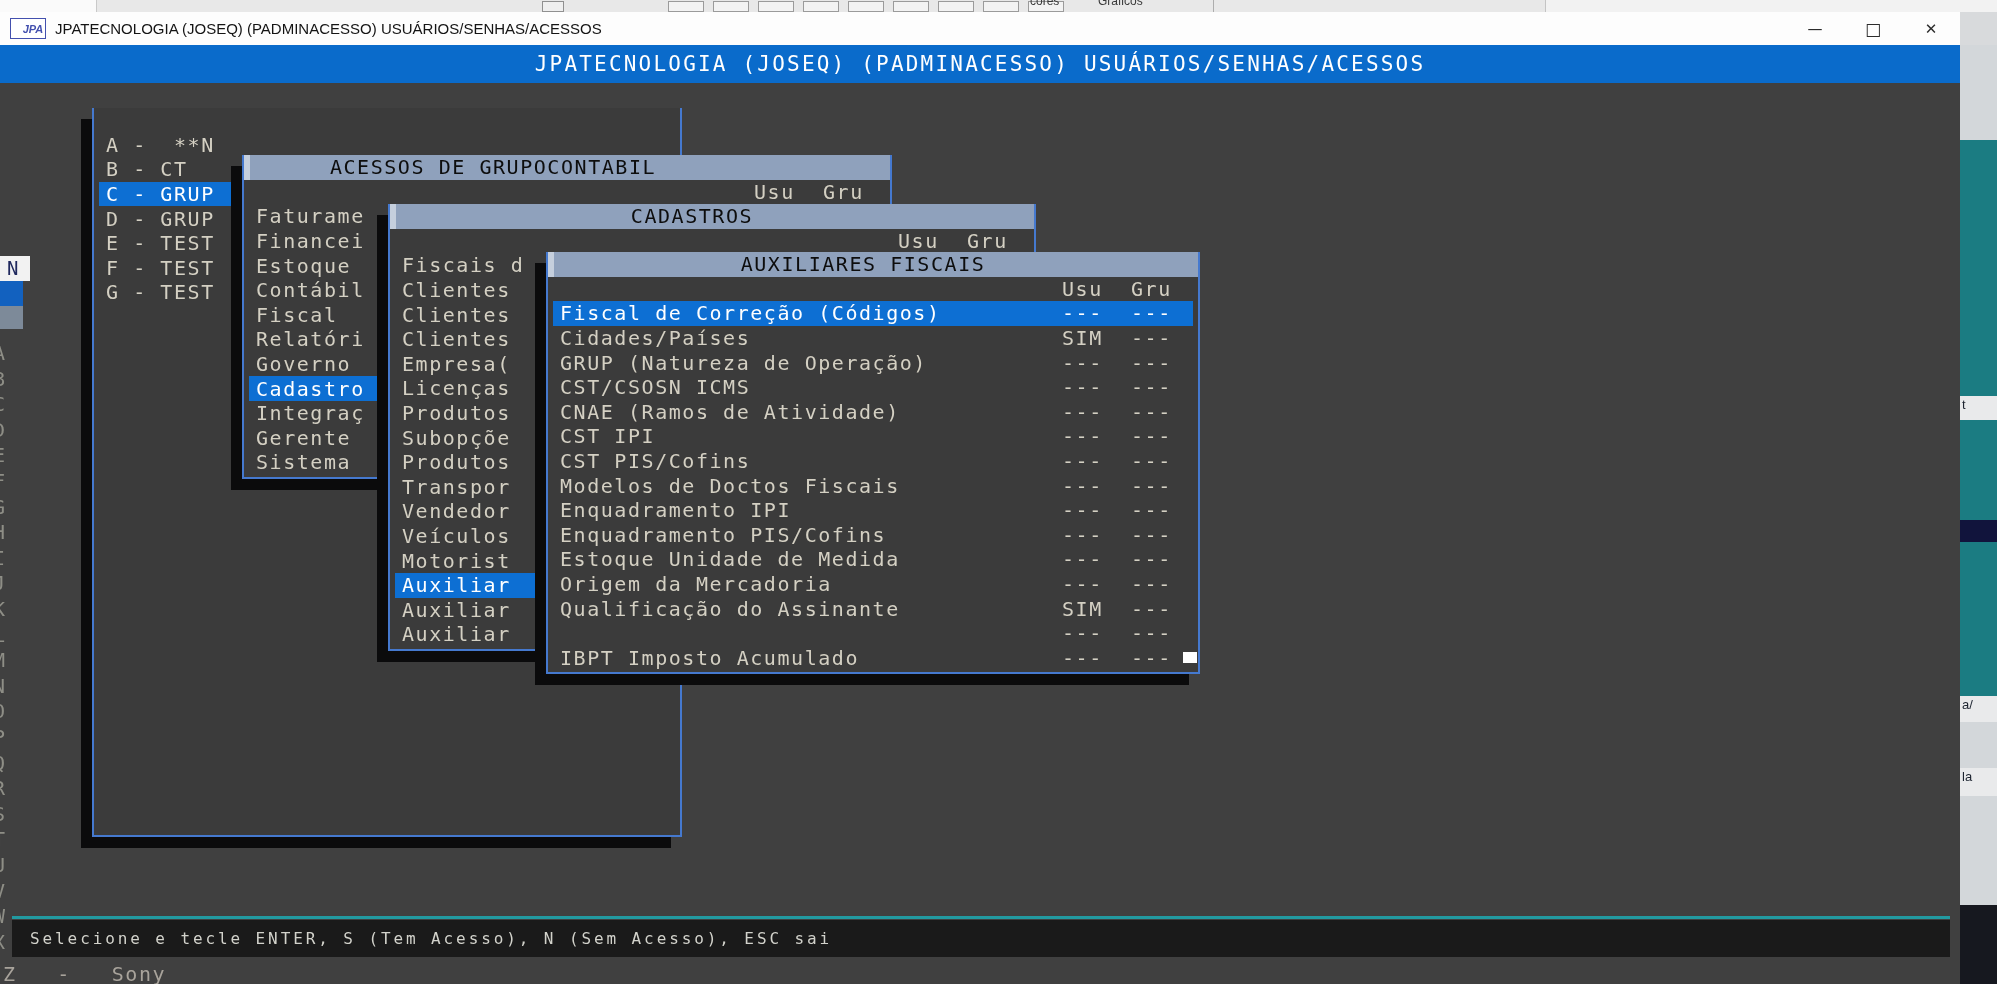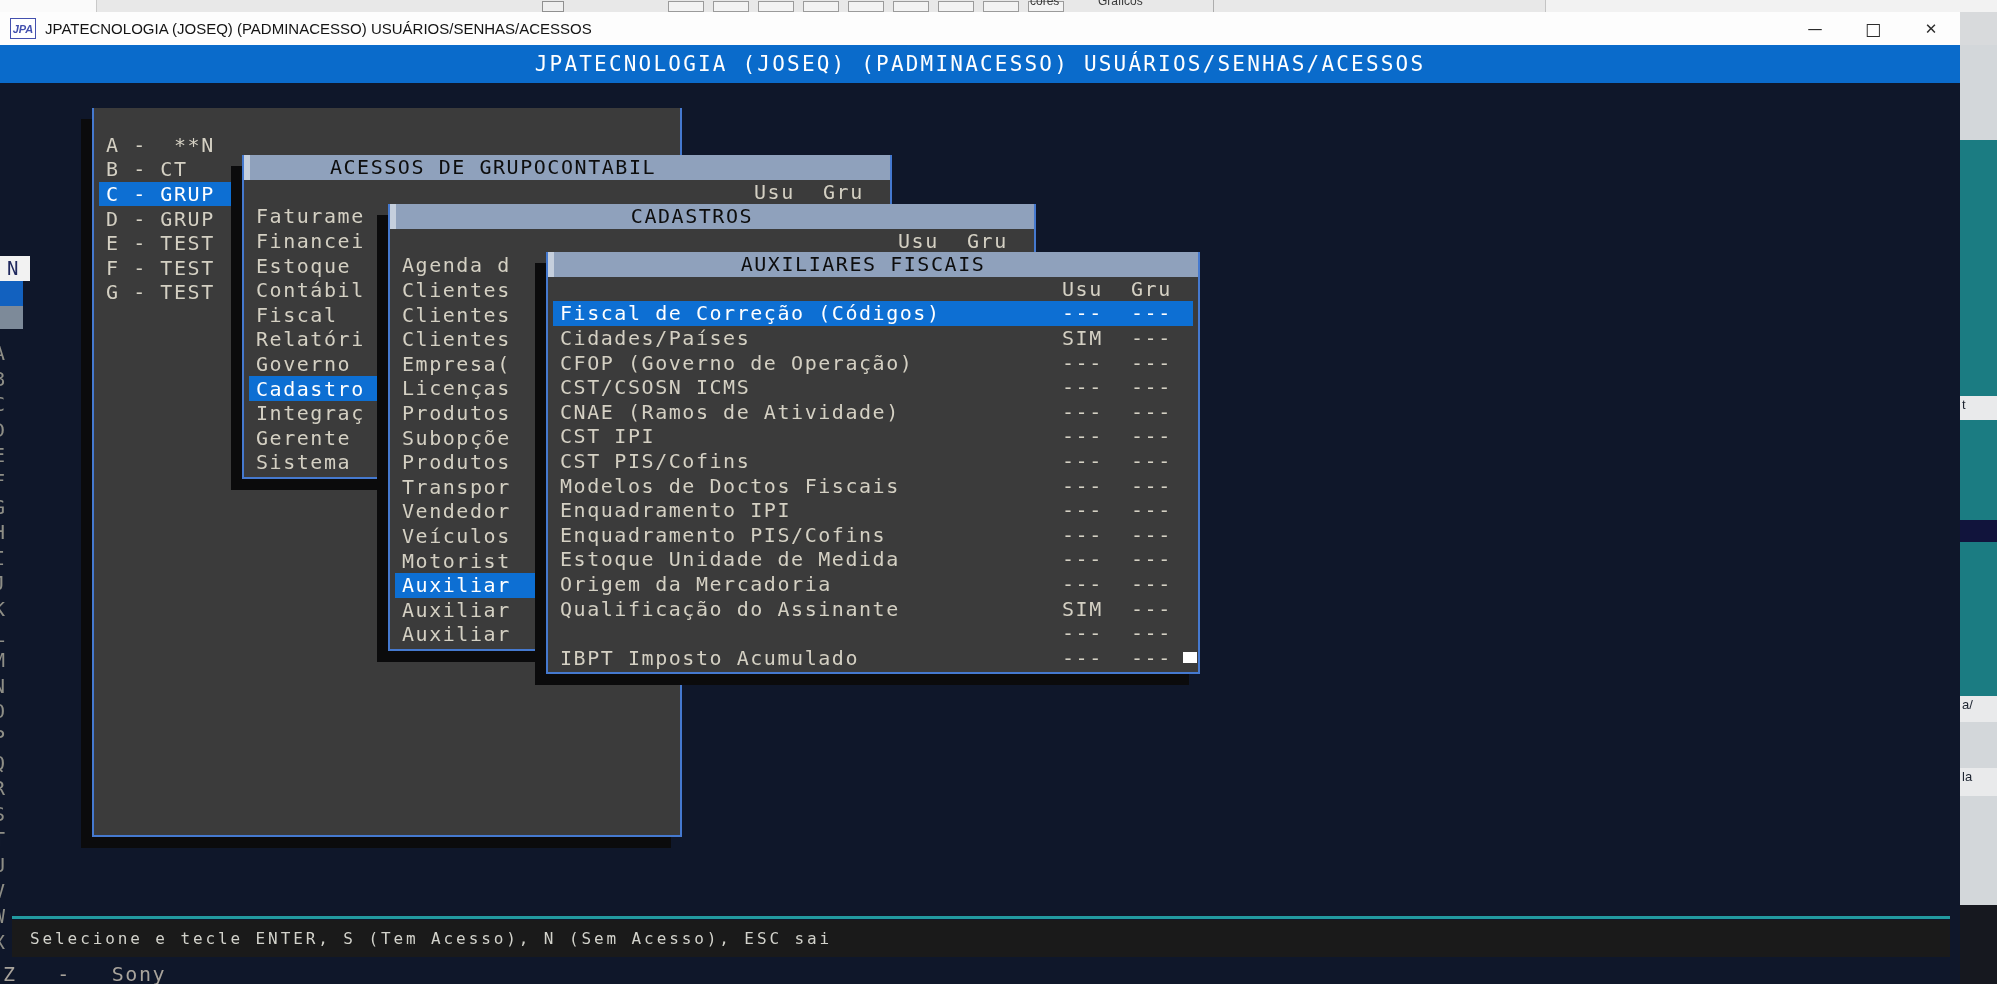--- a/index.html
+++ b/index.html
@@ -1,31 +1,31 @@
 <!DOCTYPE html>
 <html><head>
 <meta charset="utf-8">
 <style>
   html,body{margin:0;padding:0;background:#000;}
   .t{font-family:"DejaVu Sans Mono",monospace;font-weight:400;}
-  .screen{position:relative;width:1997px;height:984px;overflow:hidden;background:#0f172a;}
+  .screen{position:relative;width:1997px;height:984px;overflow:hidden;background:#404040;}
 
   
   .top-strip{position:absolute;left:0;top:0;width:1997px;height:12px;background:#e8e8e8;overflow:hidden;}
   .ts-left{position:absolute;left:0;top:0;width:96px;height:12px;background:#fafafa;border-right:1px solid #c9c9c9;}
   .ts-minibox{position:absolute;left:542px;top:1px;width:20px;height:9px;background:#efefef;border:1px solid #909090;}
   .ts-box{position:absolute;top:1px;width:34px;height:9px;background:#f3f3f3;border:1px solid #9b9b9b;}
   .ts-div{position:absolute;left:1213px;top:0;width:1px;height:12px;background:#adadad;}
   .ts-right{position:absolute;left:1545px;top:0;width:452px;height:12px;background:#f2f2f2;border-left:1px solid #c4c4c4;}
   .frag{position:absolute;top:-6px;font:12px "Liberation Sans",sans-serif;color:#3a3a3a;}
 
   
   .titlebar{position:absolute;left:0;top:12px;width:1960px;height:33px;background:#fdfdfd;display:flex;align-items:center;}
   .app-icon{width:24px;height:19px;margin-left:10px;border:1px solid #4350ae;background:#fff;color:#4350ae;
-            font:italic 700 11px "Liberation Sans",sans-serif;display:flex;align-items:center;justify-content:center;}
+            font:italic 700 11px "Liberation Sans",sans-serif;display:flex;align-items:center;justify-content:center;padding-left:10px;}
   .title-text{margin-left:9px;font:15px "Liberation Sans",sans-serif;color:#141414;white-space:nowrap;}
   .controls{position:absolute;right:0;top:0;height:33px;display:flex;}
   .ctl{width:58px;height:33px;display:flex;align-items:center;justify-content:center;
        font:15px "DejaVu Sans",sans-serif;color:#2b2b2b;cursor:default;}
 
   
   .app-header{position:absolute;left:0;top:45px;width:1960px;height:38px;background:#0a6bcb;color:#fff;
               text-align:center;font-size:21px;letter-spacing:2.2px;line-height:38px;white-space:pre;}
 
   
@@ -124,21 +124,21 @@
         <div class="row t"><span class="lbl">Relatóri</span></div>
         <div class="row t"><span class="lbl">Governo</span></div>
         <div class="row t sel"><span class="lbl">Cadastro</span></div>
         <div class="row t"><span class="lbl">Integraç</span></div>
         <div class="row t"><span class="lbl">Gerente</span></div>
         <div class="row t"><span class="lbl">Sistema</span></div>
       </div>
       <div class="window" style="left: 388px; top: 121px; width: 644px; height: 445px; z-index: 12;">
         <div class="wtitle t"><span style="transform: translateX(-20px);">CADASTROS</span></div>
         <div class="row t"><div class="grow"></div><div class="col">Usu</div><div class="col last">Gru</div></div>
-        <div class="row t"><span class="lbl">Agenda d</span></div>
+        <div class="row t"><span class="lbl">Fiscais d</span></div>
         <div class="row t"><span class="lbl">Clientes</span></div>
         <div class="row t"><span class="lbl">Clientes</span></div>
         <div class="row t"><span class="lbl">Clientes</span></div>
         <div class="row t"><span class="lbl">Empresa(</span></div>
         <div class="row t"><span class="lbl">Licenças</span></div>
         <div class="row t"><span class="lbl">Produtos</span></div>
         <div class="row t"><span class="lbl">Subopçõe</span></div>
         <div class="row t"><span class="lbl">Produtos</span></div>
         <div class="row t"><span class="lbl">Transpor</span></div>
         <div class="row t"><span class="lbl">Vendedor</span></div>
@@ -146,21 +146,21 @@
         <div class="row t"><span class="lbl">Motorist</span></div>
         <div class="row t sel"><span class="lbl">Auxiliar</span></div>
         <div class="row t"><span class="lbl">Auxiliar</span></div>
         <div class="row t"><span class="lbl">Auxiliar</span></div>
       </div>
       <div class="window" style="left: 546px; top: 169px; width: 650px; height: 420px; z-index: 13;">
         <div class="wtitle t"><span style="transform: translateX(-10px);">AUXILIARES FISCAIS</span></div>
         <div class="row t"><div class="grow"></div><div class="col">Usu</div><div class="col last">Gru</div></div>
         <div class="row t sel"><span class="lbl">Fiscal de Correção (Códigos)</span><div class="grow"></div><div class="col">---</div><div class="col last">---</div></div>
         <div class="row t"><span class="lbl">Cidades/Países</span><div class="grow"></div><div class="col">SIM</div><div class="col last">---</div></div>
-        <div class="row t"><span class="lbl">CFOP (Governo de Operação)</span><div class="grow"></div><div class="col">---</div><div class="col last">---</div></div>
+        <div class="row t"><span class="lbl">GRUP (Natureza de Operação)</span><div class="grow"></div><div class="col">---</div><div class="col last">---</div></div>
         <div class="row t"><span class="lbl">CST/CSOSN ICMS</span><div class="grow"></div><div class="col">---</div><div class="col last">---</div></div>
         <div class="row t"><span class="lbl">CNAE (Ramos de Atividade)</span><div class="grow"></div><div class="col">---</div><div class="col last">---</div></div>
         <div class="row t"><span class="lbl">CST IPI</span><div class="grow"></div><div class="col">---</div><div class="col last">---</div></div>
         <div class="row t"><span class="lbl">CST PIS/Cofins</span><div class="grow"></div><div class="col">---</div><div class="col last">---</div></div>
         <div class="row t"><span class="lbl">Modelos de Doctos Fiscais</span><div class="grow"></div><div class="col">---</div><div class="col last">---</div></div>
         <div class="row t"><span class="lbl">Enquadramento IPI</span><div class="grow"></div><div class="col">---</div><div class="col last">---</div></div>
         <div class="row t"><span class="lbl">Enquadramento PIS/Cofins</span><div class="grow"></div><div class="col">---</div><div class="col last">---</div></div>
         <div class="row t"><span class="lbl">Estoque Unidade de Medida</span><div class="grow"></div><div class="col">---</div><div class="col last">---</div></div>
         <div class="row t"><span class="lbl">Origem da Mercadoria</span><div class="grow"></div><div class="col">---</div><div class="col last">---</div></div>
         <div class="row t"><span class="lbl">Qualificação do Assinante</span><div class="grow"></div><div class="col">SIM</div><div class="col last">---</div></div>

